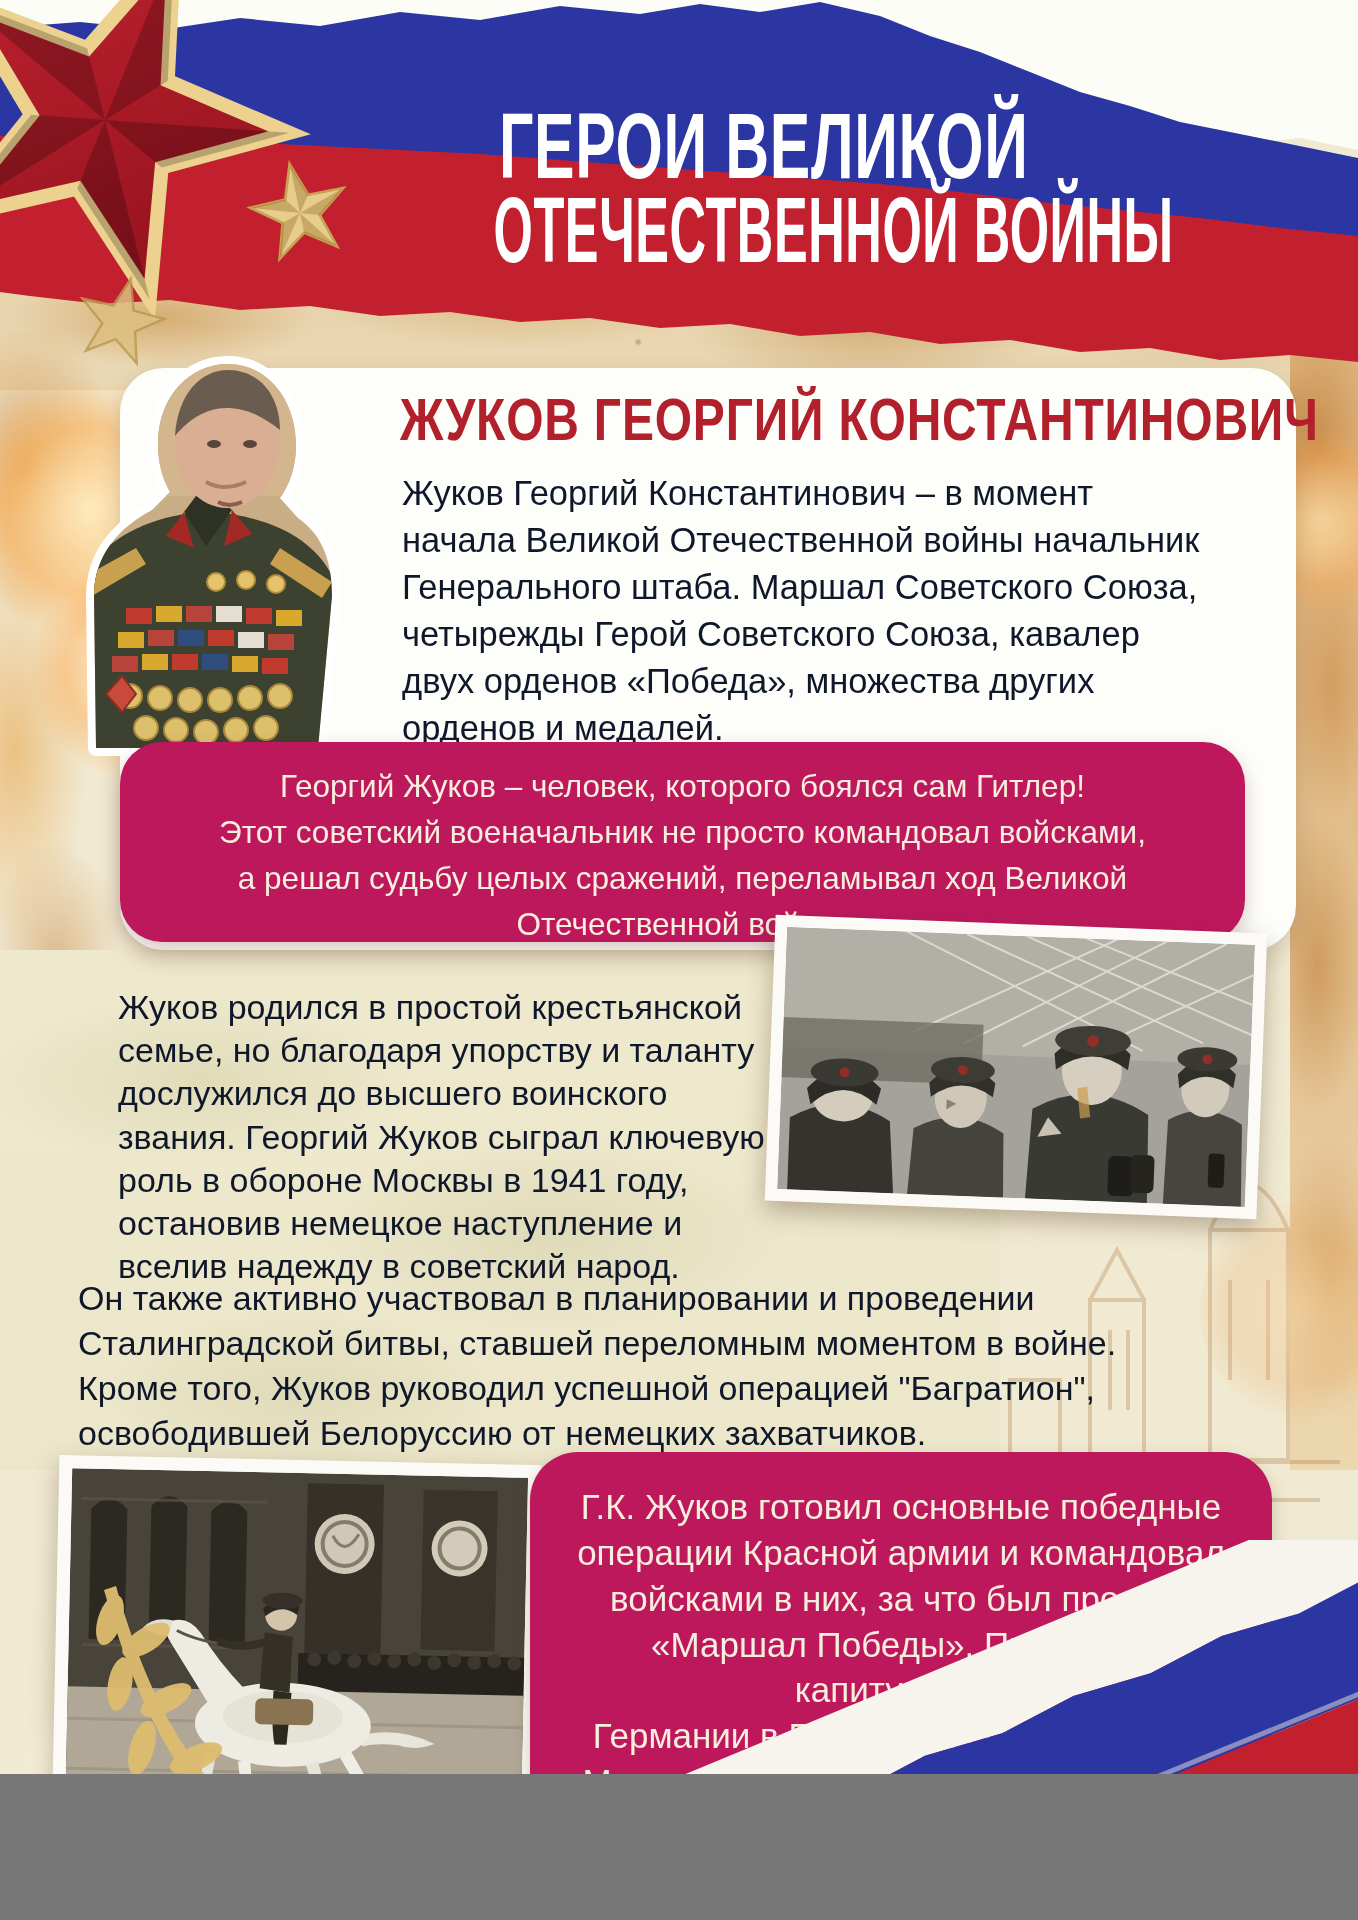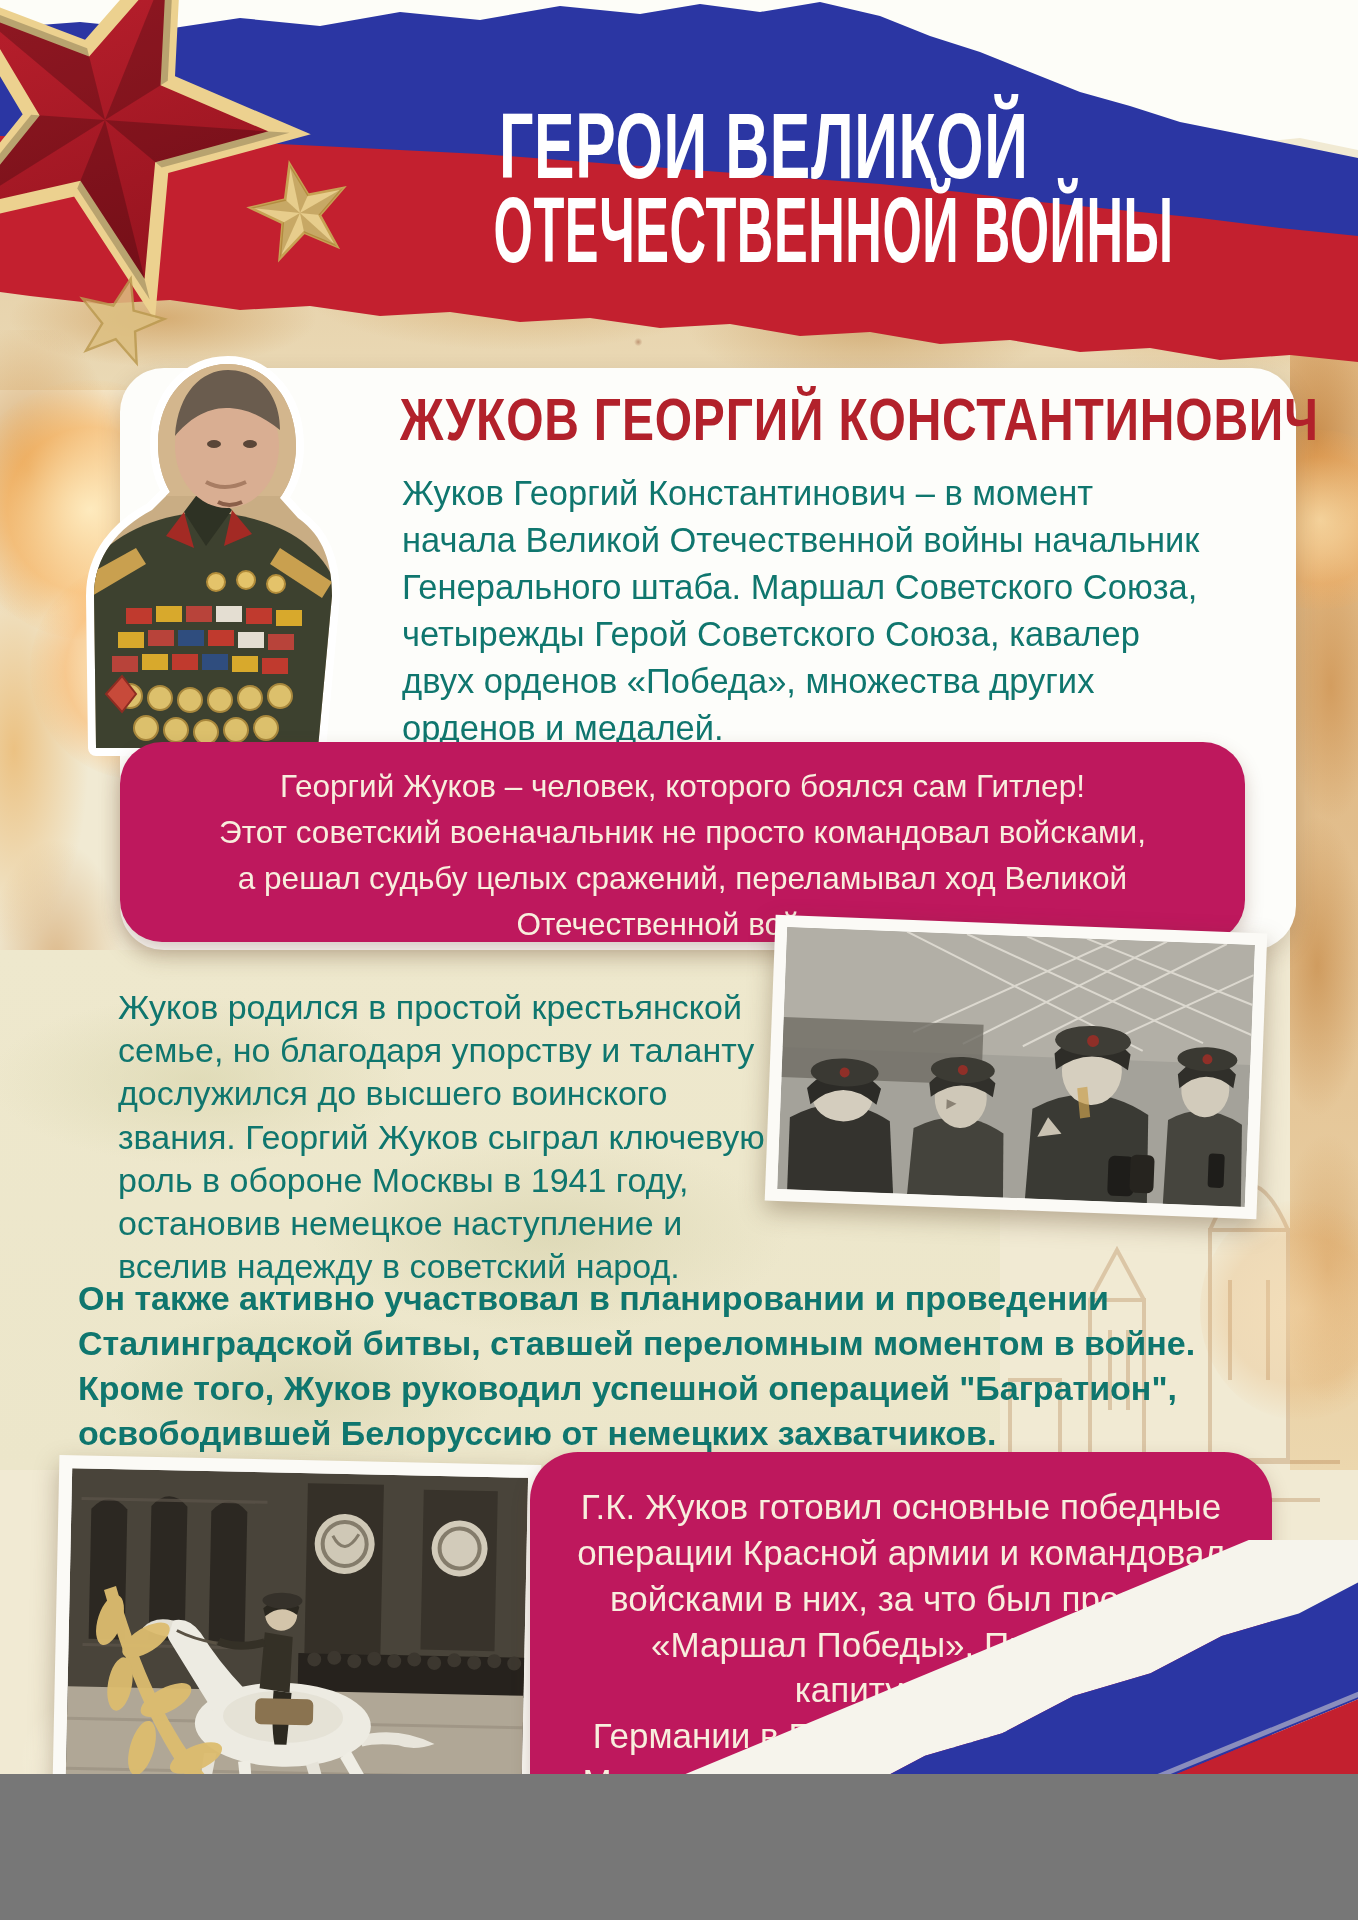--- a/index.html
+++ b/index.html
@@ -69,24 +69,24 @@
 
   #white-panel{
     left:120px;top:368px;width:1176px;height:582px;border-radius:44px;
     background:#fdfdfa;box-shadow:0 8px 22px rgba(100,70,40,.22);
   }
   #profile-name{
     left:400px;top:390px;width:980px;
     color:#b2212b;font-weight:700;font-size:60px;line-height:1;white-space:nowrap;
     transform:scaleX(.8);transform-origin:left top;letter-spacing:1px;
   }
-  .body-text{color:#0f766e;white-space:pre-line;}
+  .body-text{color:#0f172a;white-space:pre-line;}
   #intro-text{left:402px;top:470px;width:880px;font-size:34.5px;line-height:1.36;}
   #para-moscow{left:78px;top:986px;width:700px;font-size:34px;line-height:1.27;margin-left:40px;}
-  #para-stalingrad{left:78px;top:1276px;width:1170px;font-size:34px;line-height:1.32;font-weight:bold;}
+  #para-stalingrad{left:78px;top:1276px;width:1170px;font-size:34px;line-height:1.32;}
 
   .red-box{
     background:#be185d;border-radius:42px;color:#f8eedd;font-weight:400;
     text-align:center;white-space:pre-line;box-shadow:0 8px 18px rgba(100,50,30,.25);
   }
   #quote-box{left:120px;top:742px;width:1125px;height:200px;font-size:31.5px;line-height:1.46;padding-top:22px;box-sizing:border-box;}
   #victory-box{left:530px;top:1452px;width:742px;height:394px;font-size:35px;line-height:1.31;padding:32px 24px 0 24px;box-sizing:border-box;border-radius:48px;}
 
   .photo-frame{background:#fbfaf6;box-shadow:0 10px 24px rgba(80,55,30,.35);}
   #officers-photo{left:770px;top:924px;width:492px;height:286px;transform:rotate(2.2deg);padding:12px;box-sizing:border-box;}

